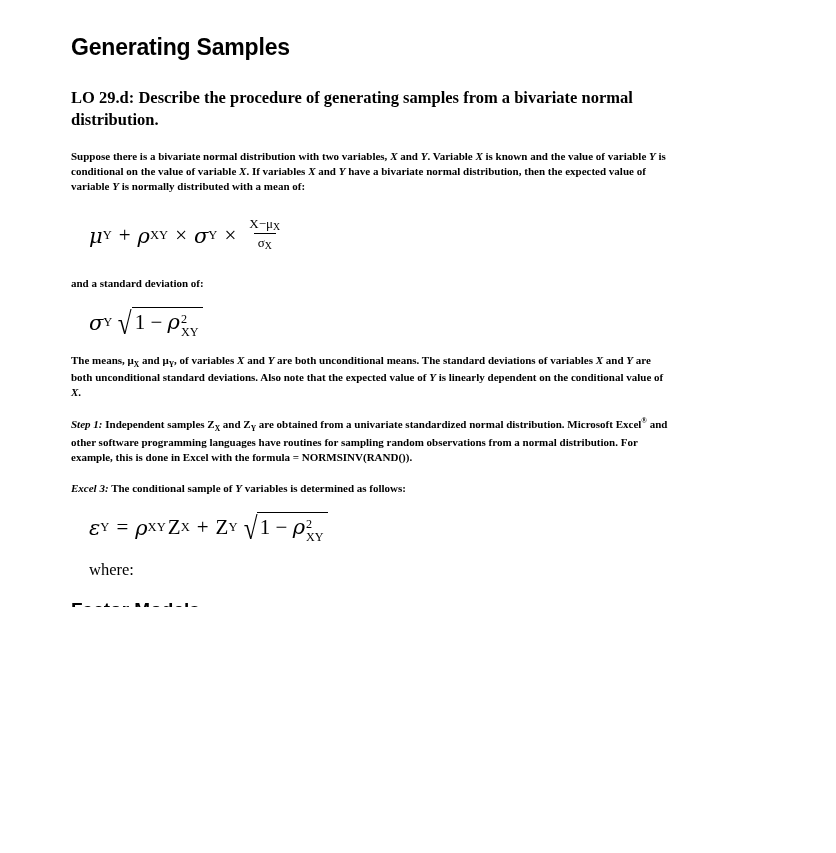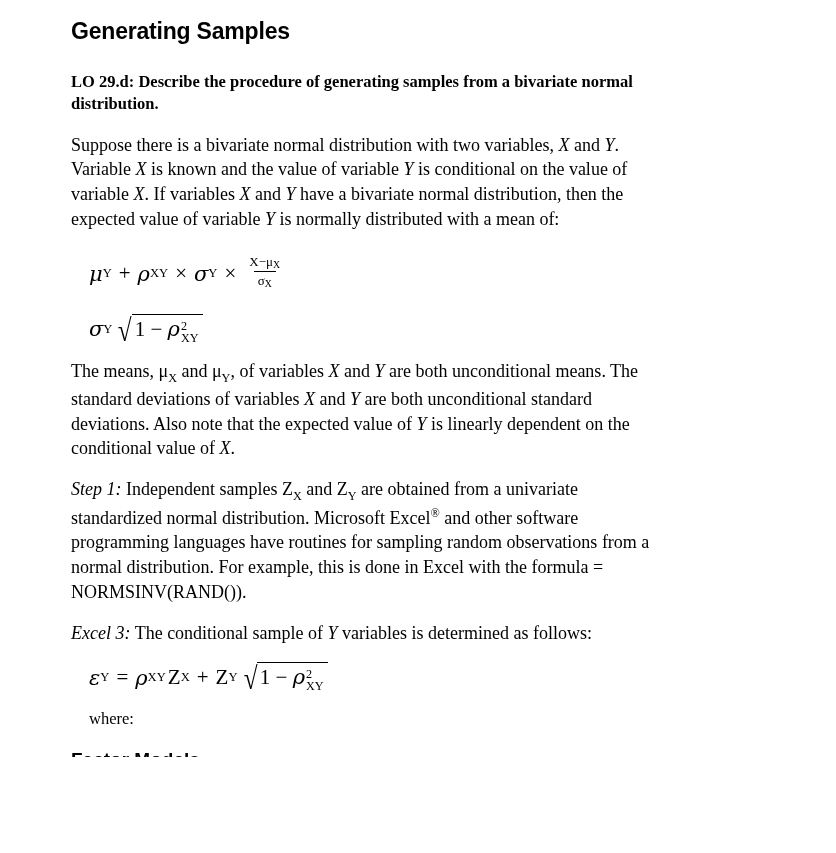--- a/index.html
+++ b/index.html
@@ -8,21 +8,21 @@
     background: #ffffff;
   }
   body {
     width: 836px;
     height: 853px;
     overflow: hidden;
     font-family: "Liberation Serif", serif;
     color: #000000;
   }
   .page {
-    padding: 18px 76px 0 71px;
+    padding: 34px 76px 0 71px;
     box-sizing: border-box;
     width: 744px;
   }
   h1.doc-title {
     font-family: "Liberation Sans", sans-serif;
     font-size: 23px;
     font-weight: bold;
     margin: 0 0 26px 0;
     letter-spacing: -0.2px;
     color: #000;
@@ -30,25 +30,26 @@
   .lo-heading {
     font-family: "Liberation Serif", serif;
     font-weight: bold;
     font-size: 16.5px;
     color: #000000;
     line-height: 1.32;
     margin: 0 0 18px 0;
     max-width: 640px;
   }
   p.body-text {
-    font-size: 18px;
+    font-size: 11px;
     line-height: 1.38;
     margin: 0 0 16px 0;
     text-align: left;
     max-width: 700px;
+    font-weight: bold;
   }
   .it { font-style: italic; }
   .step-label { font-style: italic; }
   sup { font-size: 0.68em; vertical-align: super; }
   sub { font-size: 0.68em; vertical-align: sub; }
 
   
   .math-block {
     margin: 0 0 14px 0;
     padding-left: 18px;
@@ -160,20 +161,21 @@
       <span class="sym">σ</span>
         <span class="sub-sm">Y</span>
       <span class="op">×</span>
       <span class="frac">
         <span class="num">X−μ<span style="font-size:0.75em;vertical-align:-0.25em;">X</span></span>
         <span class="den">σ<span style="font-size:0.75em;vertical-align:-0.25em;">X</span></span>
       </span>
     </span>
   </div>
 
+  <p class="body-text">and a standard deviation of:</p>
 
   <div class="math-block">
     <span class="math-row">
       <span class="sym">σ</span>
         <span class="sub-sm">Y</span>
       <span class="sqrt">
         <span class="radical">√</span>
         <span class="radicand">
           1 − <span class="sym">ρ</span><span class="sub-sup-stack">
               <span class="s-top">2</span>

